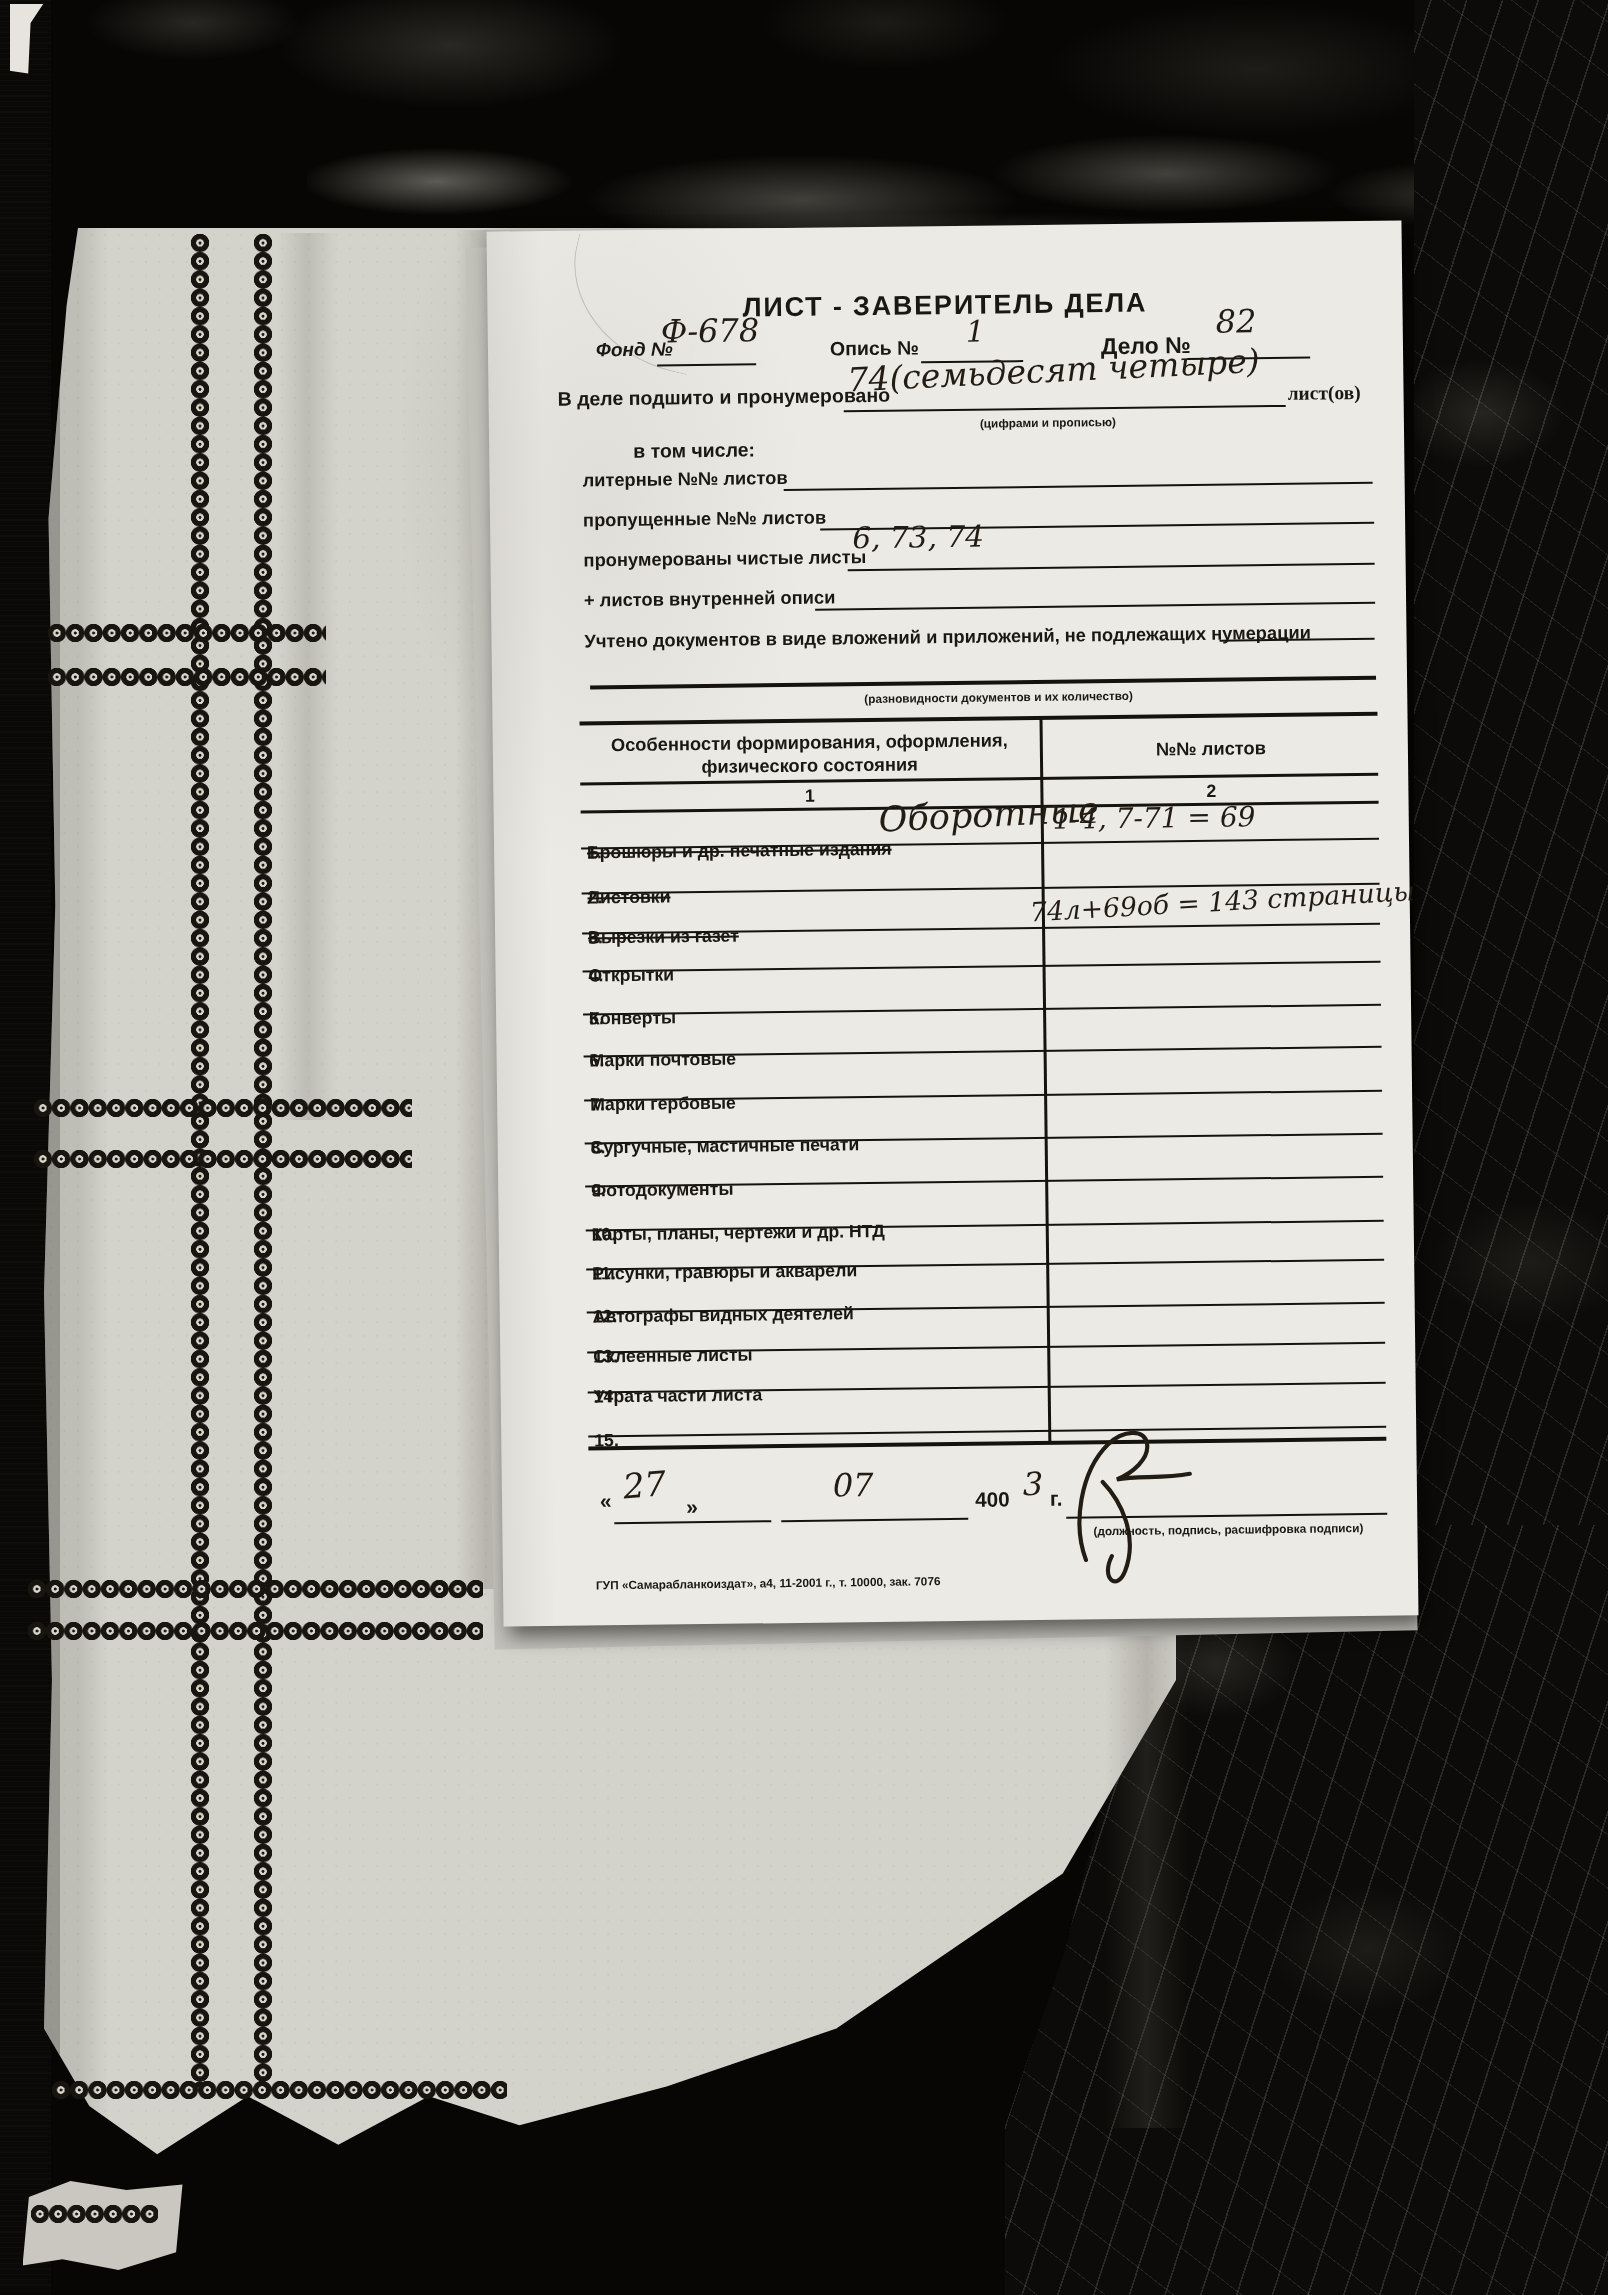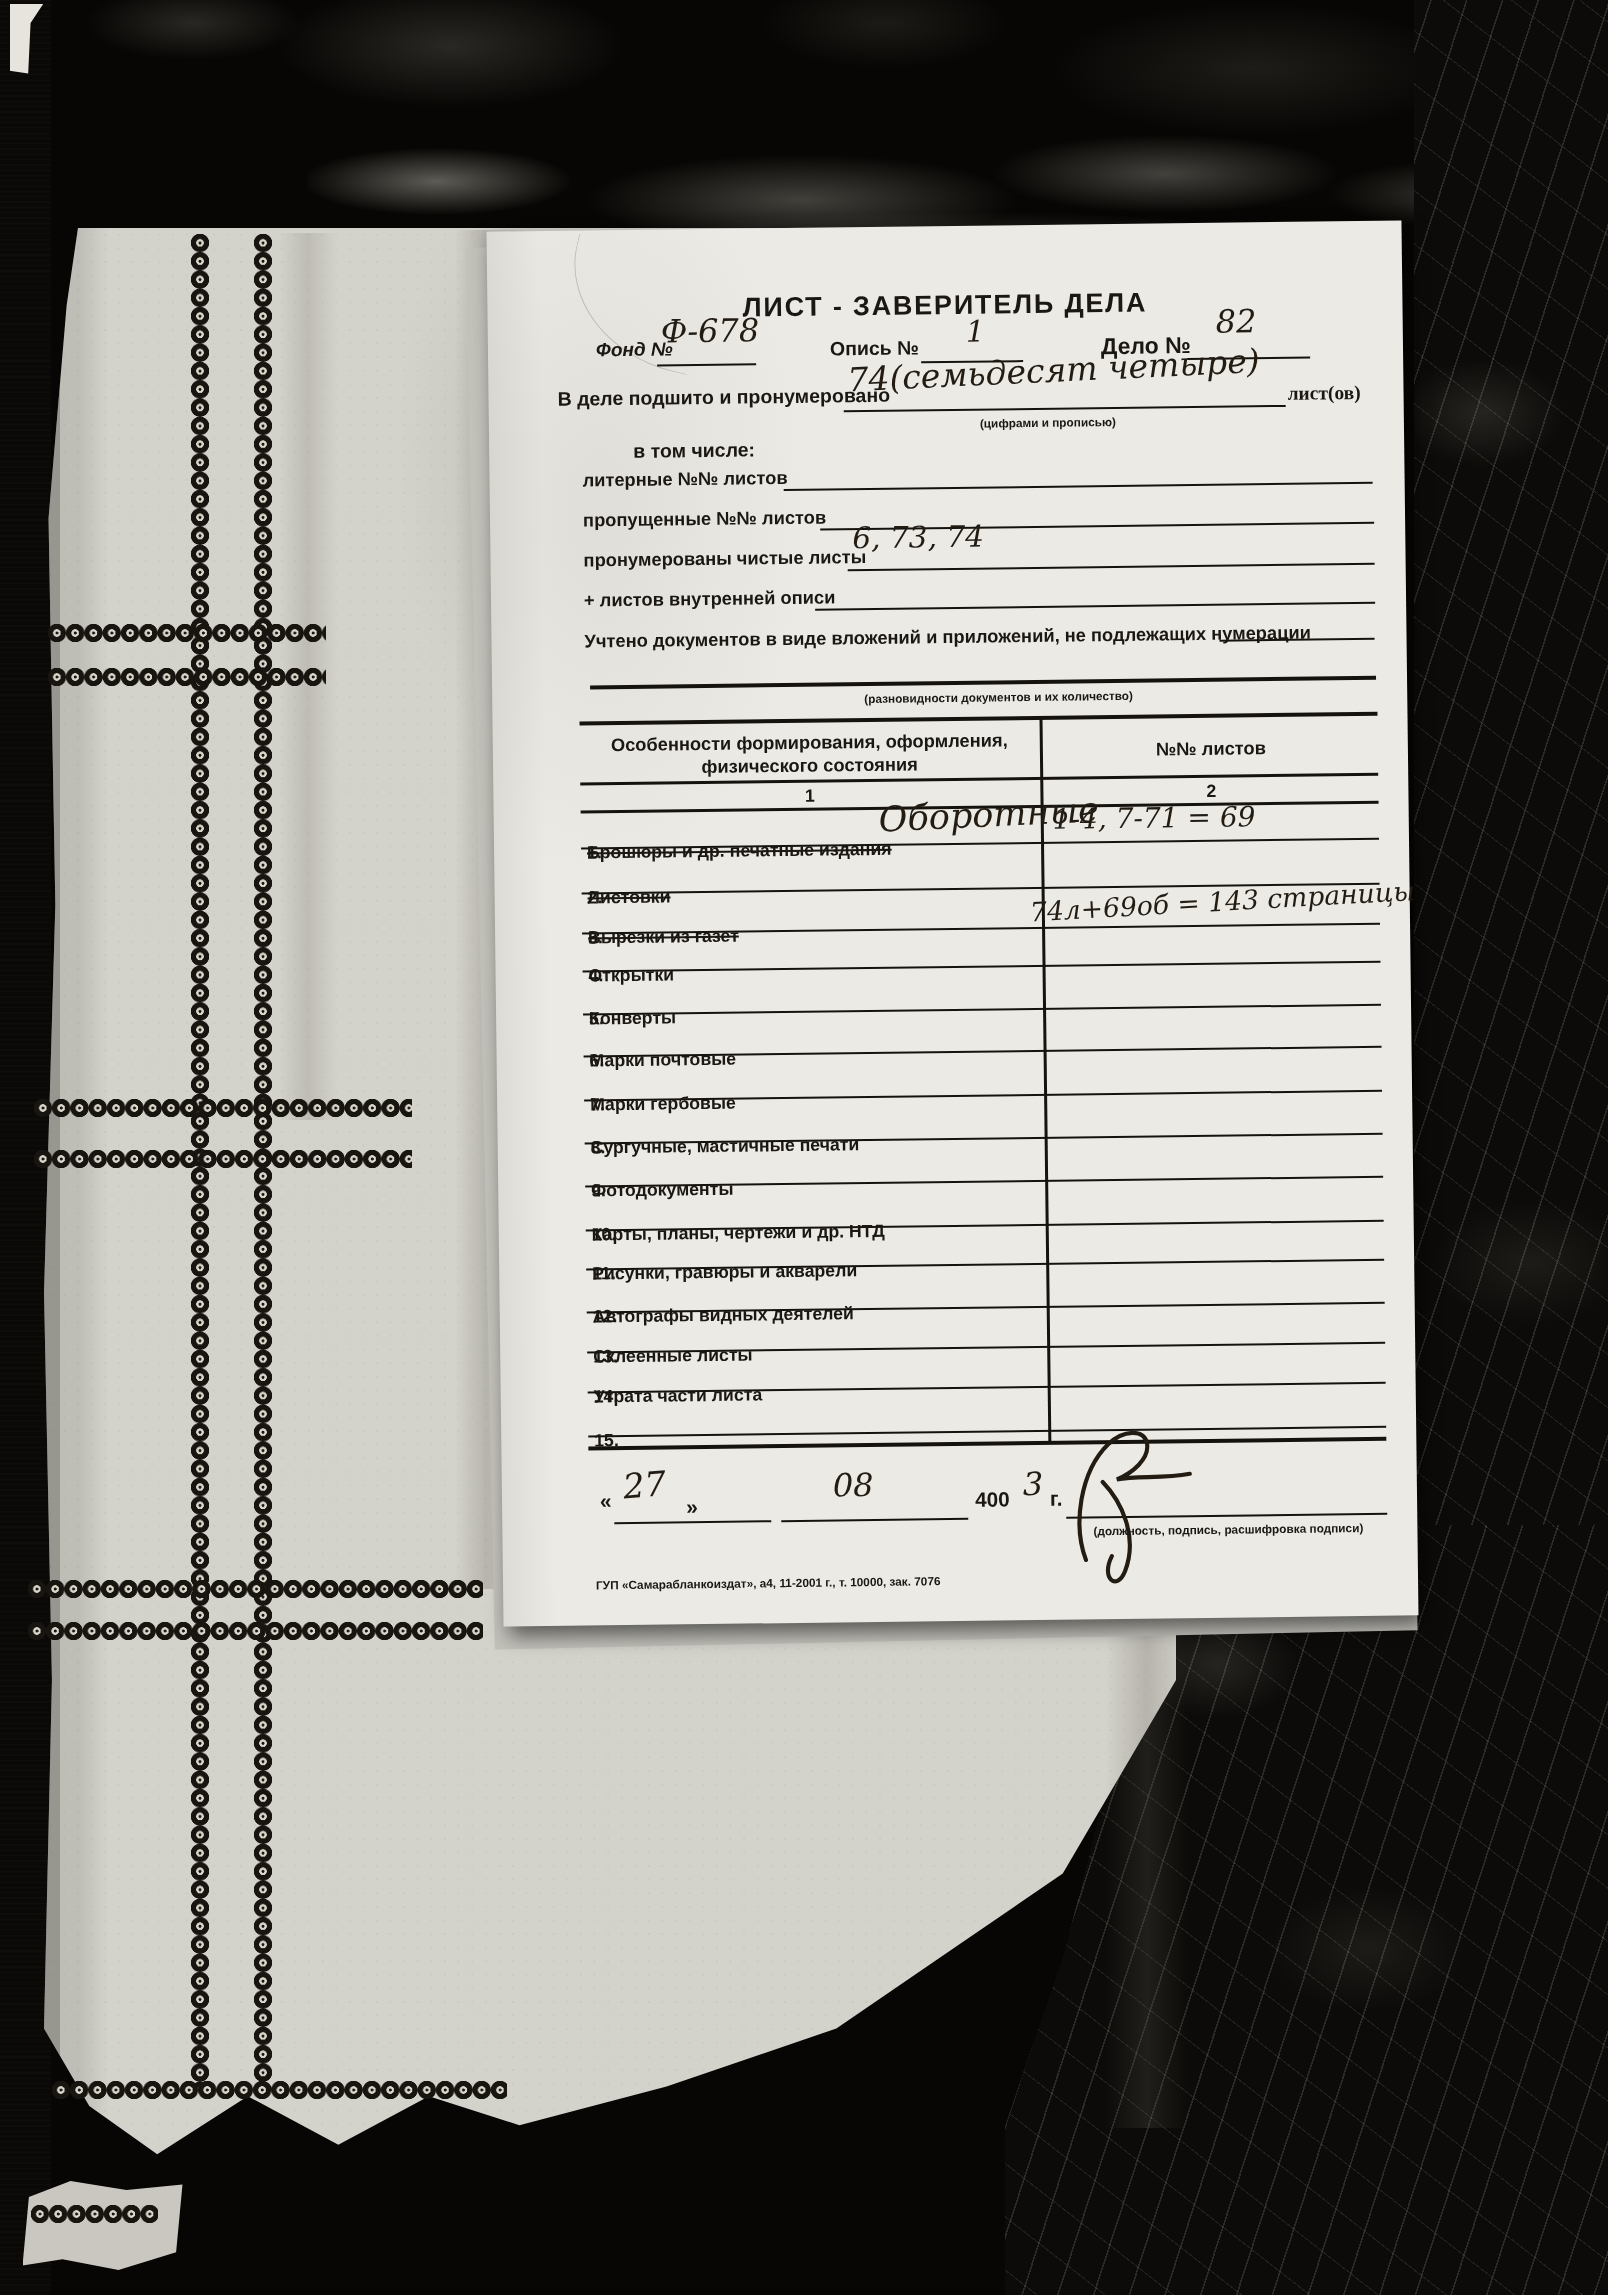--- a/index.html
+++ b/index.html
@@ -266,21 +266,21 @@
     <div class="rule" style="left:87px;top:1216px;width:798px;height:3.5px;"></div>
 
     <span class="hand" style="left:385px;top:569px;font-size:35px;transform:rotate(-2deg);">Оборотные</span>
     <span class="hand" style="left:559px;top:578px;font-size:28px;">1-4, 7-71 = 69</span>
     <span class="hand" style="left:535px;top:663px;font-size:26.6px;transform:rotate(-2.5deg);">74л+69об = 143 страницы</span>
 
     <span class="printed" style="left:98px;top:1259px;font-size:21px;">«</span>
     <span class="hand" style="left:121px;top:1235px;font-size:34px;transform:rotate(-4deg);">27</span>
     <span class="printed" style="left:184px;top:1266px;font-size:21px;">»</span>
     <div class="ul" style="left:112px;top:1292px;width:157px;"></div>
-    <span class="hand" style="left:331px;top:1239px;font-size:32px;">08</span>
+    <span class="hand" style="left:331px;top:1239px;font-size:32px;">07</span>
     <div class="ul" style="left:279px;top:1292px;width:187px;"></div>
     <span class="printed" style="left:473px;top:1262px;font-size:20.7px;">400</span>
     <span class="hand" style="left:521px;top:1240px;font-size:32px;">3</span>
     <span class="printed" style="left:548px;top:1262px;font-size:20.7px;">г.</span>
     <div class="ul" style="left:564px;top:1292px;width:321px;"></div>
     <svg class="sig-svg" style="left:564px;top:1200px;" width="148" height="165" viewBox="0 0 250 280">
       <path d="M 32 230 C 10 170, 24 80, 72 34 C 98 10, 134 8, 138 34 C 142 60, 112 84, 86 94 C 122 88, 164 94, 210 86" fill="none" stroke="#221c13" stroke-width="7" stroke-linecap="round"></path>
       <path d="M 62 98 C 92 130, 122 190, 98 250 C 84 284, 56 262, 76 224" fill="none" stroke="#221c13" stroke-width="7" stroke-linecap="round"></path>
     </svg>
     <span class="cap" style="left:591px;top:1300px;">(должность, подпись, расшифровка подписи)</span>

